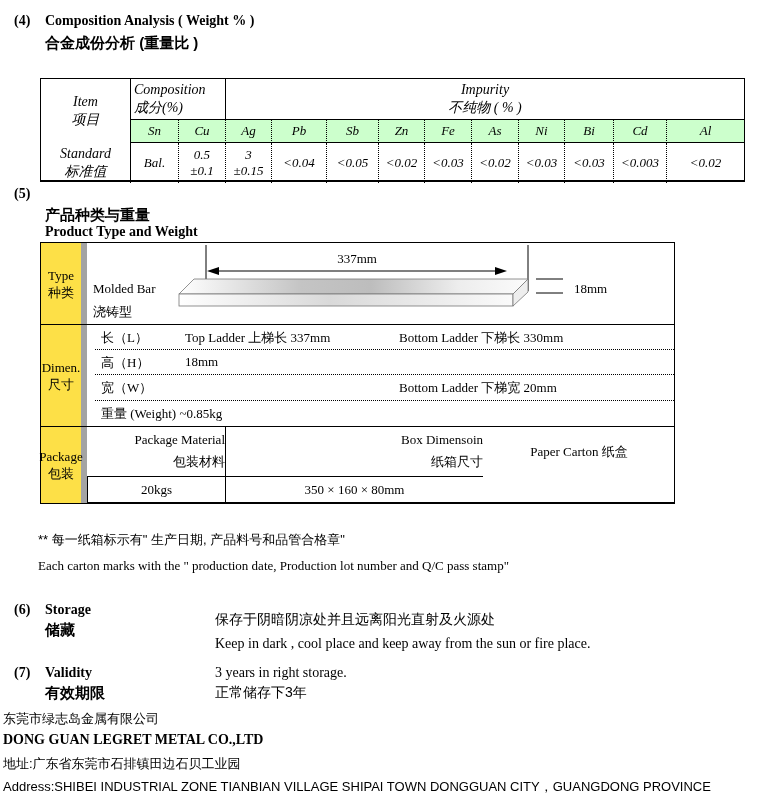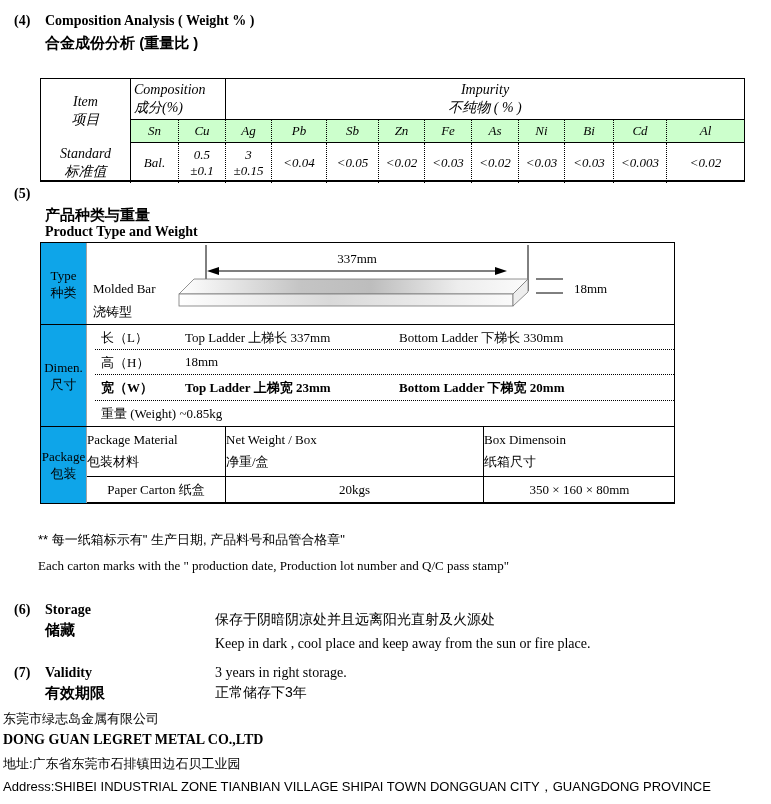--- a/index.html
+++ b/index.html
@@ -32,35 +32,35 @@
   .val { grid-row:3; border-left:1px dotted #000; white-space:pre-line; line-height:16px; }
   .val.first { border-left:none; }
 
   
   #t2 {
     position:absolute; left:40px; top:242px; width:635px; height:262px;
     border:1px solid #000; border-bottom-width:2px; font-size:13px; font-style:normal;
   }
   .band { display:flex; }
   .glabel {
-    width:46px; flex:0 0 46px; background:#0ea5e9; border-right:1px solid #a3a3a3;
+    width:46px; flex:0 0 46px; background:#fde047; border-right:6px solid #a3a3a3;
     display:flex; flex-direction:column; align-items:center; justify-content:center;
     text-align:center; line-height:17px; font-size:13px;
   }
   #band-type { height:82px; border-bottom:1px solid #000; }
   #type-content { flex:1; position:relative; }
   #band-dimen { height:102px; border-bottom:1px solid #000; }
   #dimen-content { flex:1; display:flex; flex-direction:column;padding-left:8px; }
   .dimrow { position:relative; }
   .dimrow .dn { position:absolute; left:6px; top:4px; }
   .dimrow .d1 { position:absolute; left:90px; top:4px; }
   .dimrow .d2 { position:absolute; left:304px; top:4px; }
   #band-pkg { height:76px; }
   #pkg-grid { flex:1; display:grid; grid-template-columns:138px 258px 192px; grid-template-rows:50px 26px; }
-  .pkg-h { border-bottom:1px solid #000; display:flex; flex-direction:column; align-items:flex-start; justify-content:space-evenly; text-align:center; }
+  .pkg-h { border-bottom:1px solid #000; display:flex; flex-direction:column; align-items:flex-end; justify-content:space-evenly; text-align:center; }
   .pkg-v { display:flex; align-items:center; justify-content:center; text-align:center; }
   .bl { border-left:1px solid #000; }
 
   .note { font-size:13px; }
   .kv-label-en { font-weight:bold; font-size:14px; }
   .kv-label-zh { font-weight:bold; font-size:15px; font-family:"Liberation Sans","DejaVu Sans",sans-serif; }
   .kv-text { font-size:14px; }
   .kv-text-zh { font-size:14px; font-family:"Liberation Sans","DejaVu Sans",sans-serif; }
 
   .f-zh { font-size:13px; font-family:"Liberation Sans","DejaVu Sans",sans-serif; }
@@ -180,44 +180,39 @@
       <div id="dimen-content">
         <div class="dimrow" style="height:25px; border-bottom:1px dotted #000;">
           <span class="dn">长（L）</span>
           <span class="d1">Top Ladder 上梯长 337mm</span>
           <span class="d2">Bottom Ladder 下梯长 330mm</span>
         </div>
         <div class="dimrow" style="height:25px; border-bottom:1px dotted #000;">
           <span class="dn">高（H）</span>
           <span class="d1">18mm</span>
         </div>
-        <div class="dimrow" style="height:26px; border-bottom:1px dotted #000;font-weight:bold;">
+        <div class="dimrow" style="height:26px; border-bottom:1px dotted #000;">
           <span class="dn">宽（W）</span>
-          <span class="d1">Top Ladder 上梯宽 23mm</span>
           <span class="d2">Bottom Ladder 下梯宽 20mm</span>
         </div>
         <div class="dimrow" style="height:24px;">
           <span class="dn">重量 (Weight) ~0.85kg</span>
         </div>
       </div>
     </div>
 
     <div id="band-pkg" class="band">
       <div class="glabel">
         <span>Package</span>
         <span>包装</span>
       </div>
       <div id="pkg-grid">
         <div class="pkg-h">
           <span>Package Material</span>
           <span>包装材料</span>
-        </div>
-        <div class="pkg-h bl">
-          <span>Net Weight / Box</span>
-          <span>净重/盒</span>
         </div>
         <div class="pkg-h bl">
           <span>Box Dimensoin</span>
           <span>纸箱尺寸</span>
         </div>
         <div class="pkg-v">Paper Carton 纸盒</div>
         <div class="pkg-v bl">20kgs</div>
         <div class="pkg-v bl">350 × 160 × 80mm</div>
       </div>
     </div>

